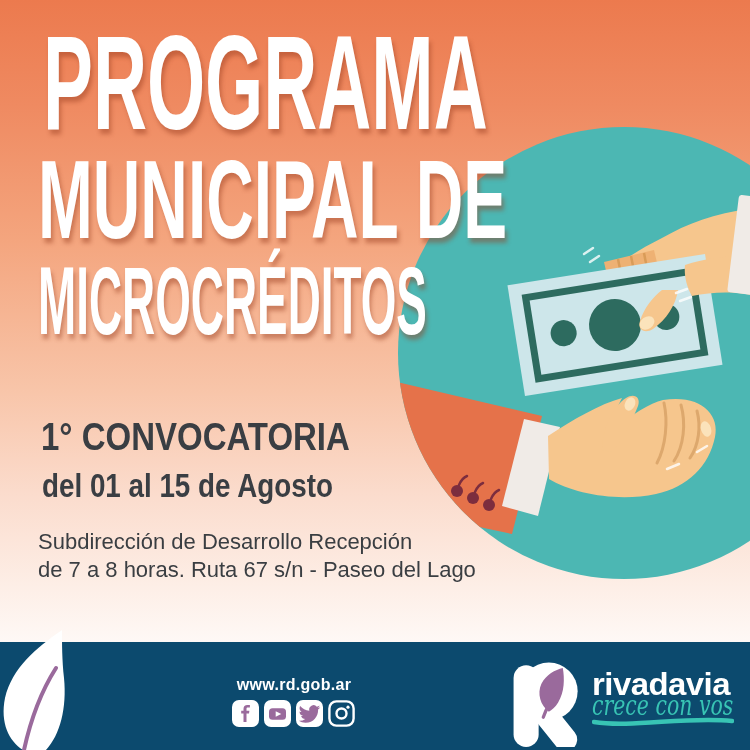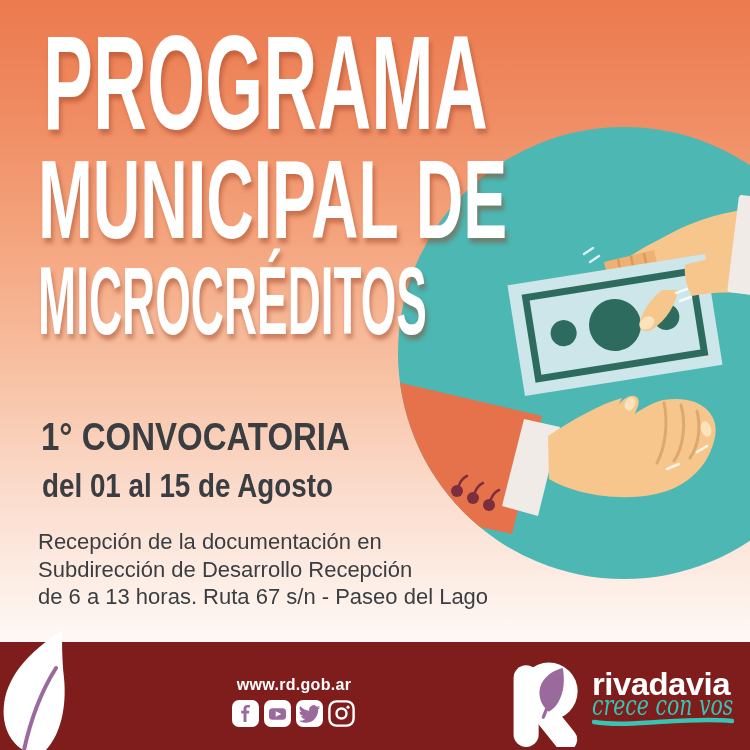--- a/index.html
+++ b/index.html
@@ -14,21 +14,21 @@
   .title{color:#ffffff;font-weight:bold;
          text-shadow:4px 5px 6px rgba(150,60,30,0.45);}
   .t1{left:43px;top:16px;font-size:134px;}
   .t2{left:38px;top:145px;font-size:111px;}
   .t3{left:38px;top:252px;font-size:97px;}
   .dark{color:#3a3e43;font-weight:bold;}
   .call-h{left:41px;top:418px;font-size:38px;}
   .call-d{left:42px;top:468px;font-size:34px;}
   .details{position:absolute;left:38px;top:528px;z-index:2;color:#3a3e42;
            font-size:22px;line-height:27.5px;font-weight:normal;}
-  .bar{position:absolute;left:0;right:0;top:642px;bottom:0;background:#7f1d1d;z-index:3;}
+  .bar{position:absolute;left:0;right:0;top:642px;bottom:0;background:#0c4a6e;z-index:3;}
   .leaf{position:absolute;left:0;top:628px;width:90px;height:122px;z-index:4;}
   .center-block{position:absolute;left:230px;top:34px;width:128px;text-align:center;}
   .website{color:#fff;font-weight:bold;font-size:16px;letter-spacing:.3px;white-space:nowrap;}
   .icons{position:absolute;left:232px;top:58px;display:flex;gap:5px;}
   .icons svg{display:block;}
   .logo-r{position:absolute;left:508px;top:14px;width:78px;height:91px;}
   .brand{position:absolute;left:592px;top:27px;font-size:31px;font-weight:bold;
          color:#fff;line-height:1;display:inline-block;white-space:nowrap;
          transform-origin:left top;letter-spacing:-.5px;}
   .slogan{position:absolute;left:592px;top:50px;font-size:27px;font-style:italic;
@@ -118,23 +118,22 @@
   </svg>
 
   <div class="line title t1 fitw" style="transform: scaleX(0.5583);">PROGRAMA</div>
   <div class="line title t2 fitw" style="transform: scaleX(0.5929);">MUNICIPAL DE</div>
   <div class="line title t3 fitw" style="transform: scaleX(0.4727);">MICROCRÉDITOS</div>
 
   <div class="line dark call-h fitw" style="transform: scaleX(0.868);">1° CONVOCATORIA</div>
   <div class="line dark call-d fitw" style="transform: scaleX(0.8174);">del 01 al 15 de Agosto</div>
 
   <div class="details">
-    <div>Recepción de la documentación en</div>
     <div>Subdirección de Desarrollo Recepción</div>
-    <div>de 6 a 13 horas. Ruta 67 s/n - Paseo del Lago</div>
+    <div>de 7 a 8 horas. Ruta 67 s/n - Paseo del Lago</div>
   </div>
 
   <div class="bar">
     <div class="center-block">
       <div class="website">www.rd.gob.ar</div>
     </div>
     <div class="icons">
       <svg width="27" height="27" viewBox="0 0 27 27">
         <rect width="27" height="27" rx="7" fill="#fff"></rect>
         <path fill="#9a6a9c" d="M15.8,7.6h2.1V4.9h-2.5c-2.5,0-3.9,1.5-3.9,4v1.8H9.2v2.8h2.3v8.6h3v-8.6h2.5l0.4-2.8h-2.9V9C14.5,8.1,14.9,7.6,15.8,7.6z"></path>

